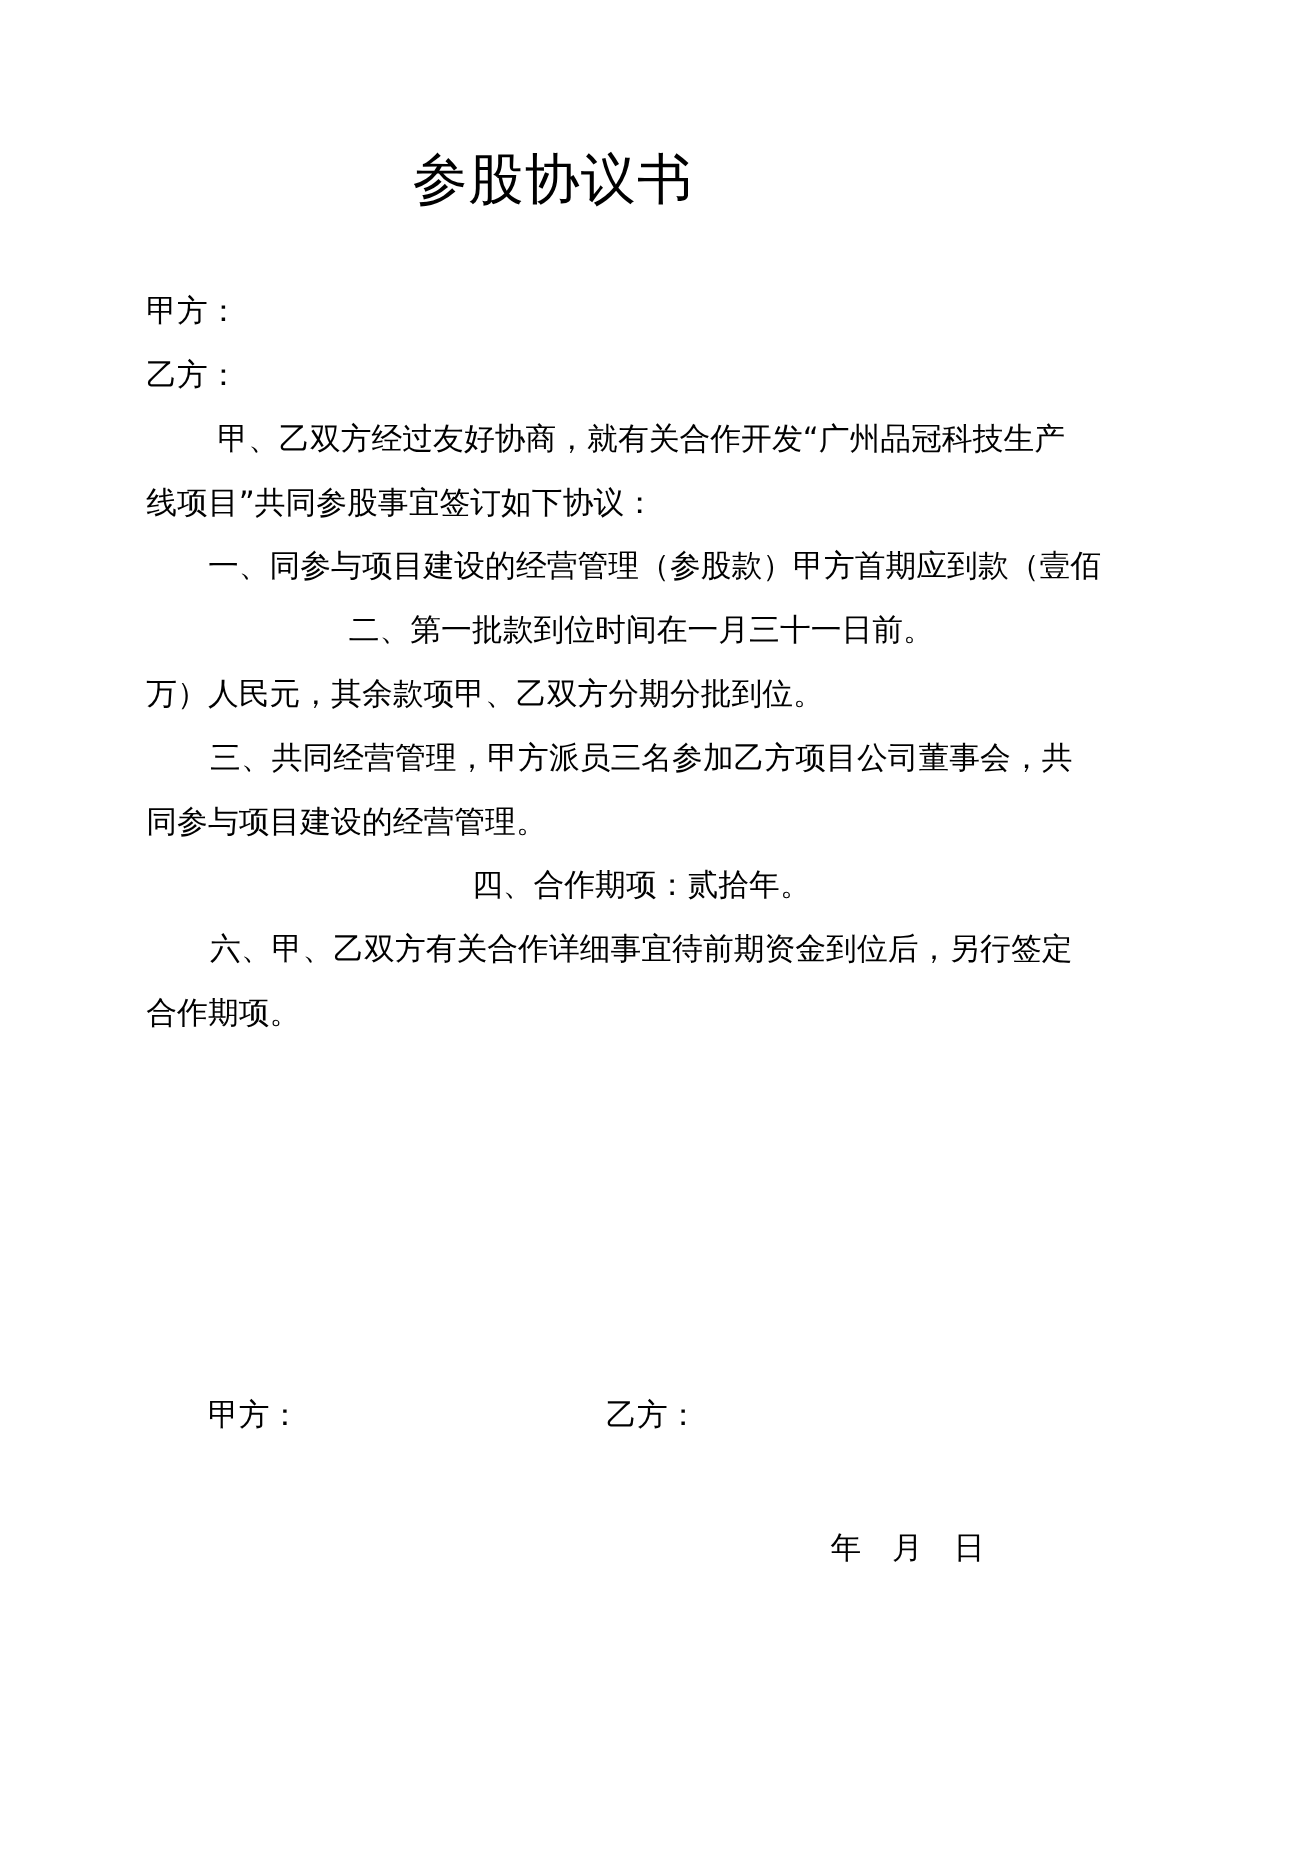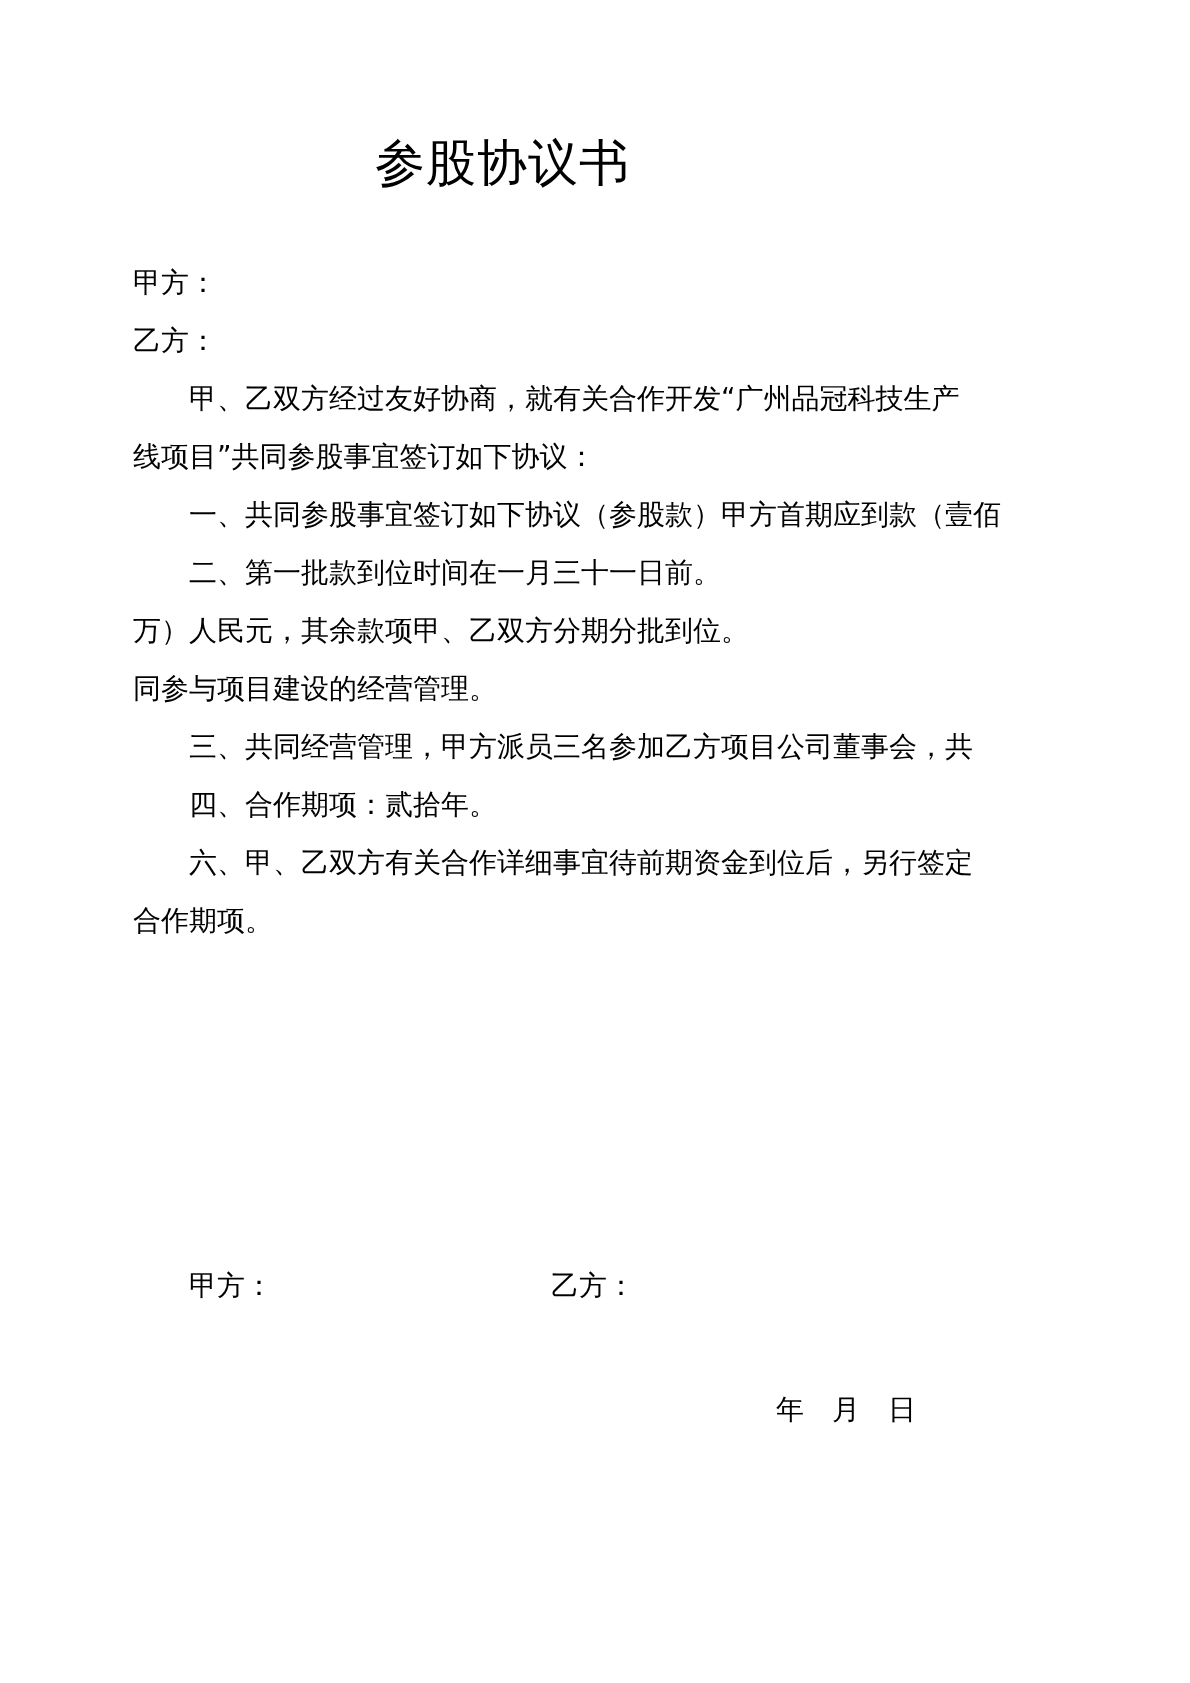--- a/index.html
+++ b/index.html
@@ -3,47 +3,47 @@
   <meta charset="utf-8">
   <style>
     html, body { margin: 0; padding: 0; background: #ffffff; }
     body { width: 1190px; height: 1683px; position: relative; overflow: hidden;
            font-family: "DejaVu Sans", "Liberation Sans", sans-serif; color: #000; }
     .title { position: absolute; top: 128px; left: 0; width: 1005px; text-align: center;
              font-size: 50px; line-height: 70px; letter-spacing: 1px; }
     .body { position: absolute; top: 254px; left: 133px; width: 844px;
             font-size: 28px; line-height: 58px; }
     .line { display: block; white-space: nowrap; height: 58px; }
-    .indent { text-indent: 56px; }
+    .indent { text-indent: 56px; text-align: center; }
     .sig { position: absolute; top: 1266px; font-size: 28px; line-height: 40px; }
     .sig-a { left: 189px; }
     .sig-b { left: 551px; }
-    .date { position: absolute; top: 1390px; left: 776px; font-size: 28px; line-height: 40px;
-            word-spacing: 0; }
+    .date { position: absolute; top: 1390px; left: 755px; font-size: 28px; line-height: 40px;
+            word-spacing: 0; font-family: Liberation Mono, monospace; }
     .date span { display: inline-block; margin-right: 28px; }
   </style>
 </head>
 <body>
 
 <div class="title">参股协议书</div>
 
 <div class="body">
   <span class="line">甲方：</span>
   <span class="line">乙方：</span>
 
   <span class="line indent">甲、乙双方经过友好协商，就有关合作开发“广州品冠科技生产</span>
   <span class="line">线项目”共同参股事宜签订如下协议：</span>
 
-  <span class="line indent">一、共同参股事宜签订如下协议（参股款）甲方首期应到款（壹佰</span>
+  <span class="line indent">一、同参与项目建设的经营管理（参股款）甲方首期应到款（壹佰</span>
   <span class="line indent">二、第一批款到位时间在一月三十一日前。</span>
 
   <span class="line">万）人民元，其余款项甲、乙双方分期分批到位。</span>
 
+  <span class="line indent">三、共同经营管理，甲方派员三名参加乙方项目公司董事会，共</span>
   <span class="line">同参与项目建设的经营管理。</span>
-  <span class="line indent">三、共同经营管理，甲方派员三名参加乙方项目公司董事会，共</span>
 
   <span class="line indent">四、合作期项：贰拾年。</span>
 
 
   <span class="line indent">六、甲、乙双方有关合作详细事宜待前期资金到位后，另行签定</span>
   <span class="line">合作期项。</span>
 
 </div>
 
 <div class="sig sig-a">甲方：</div>

